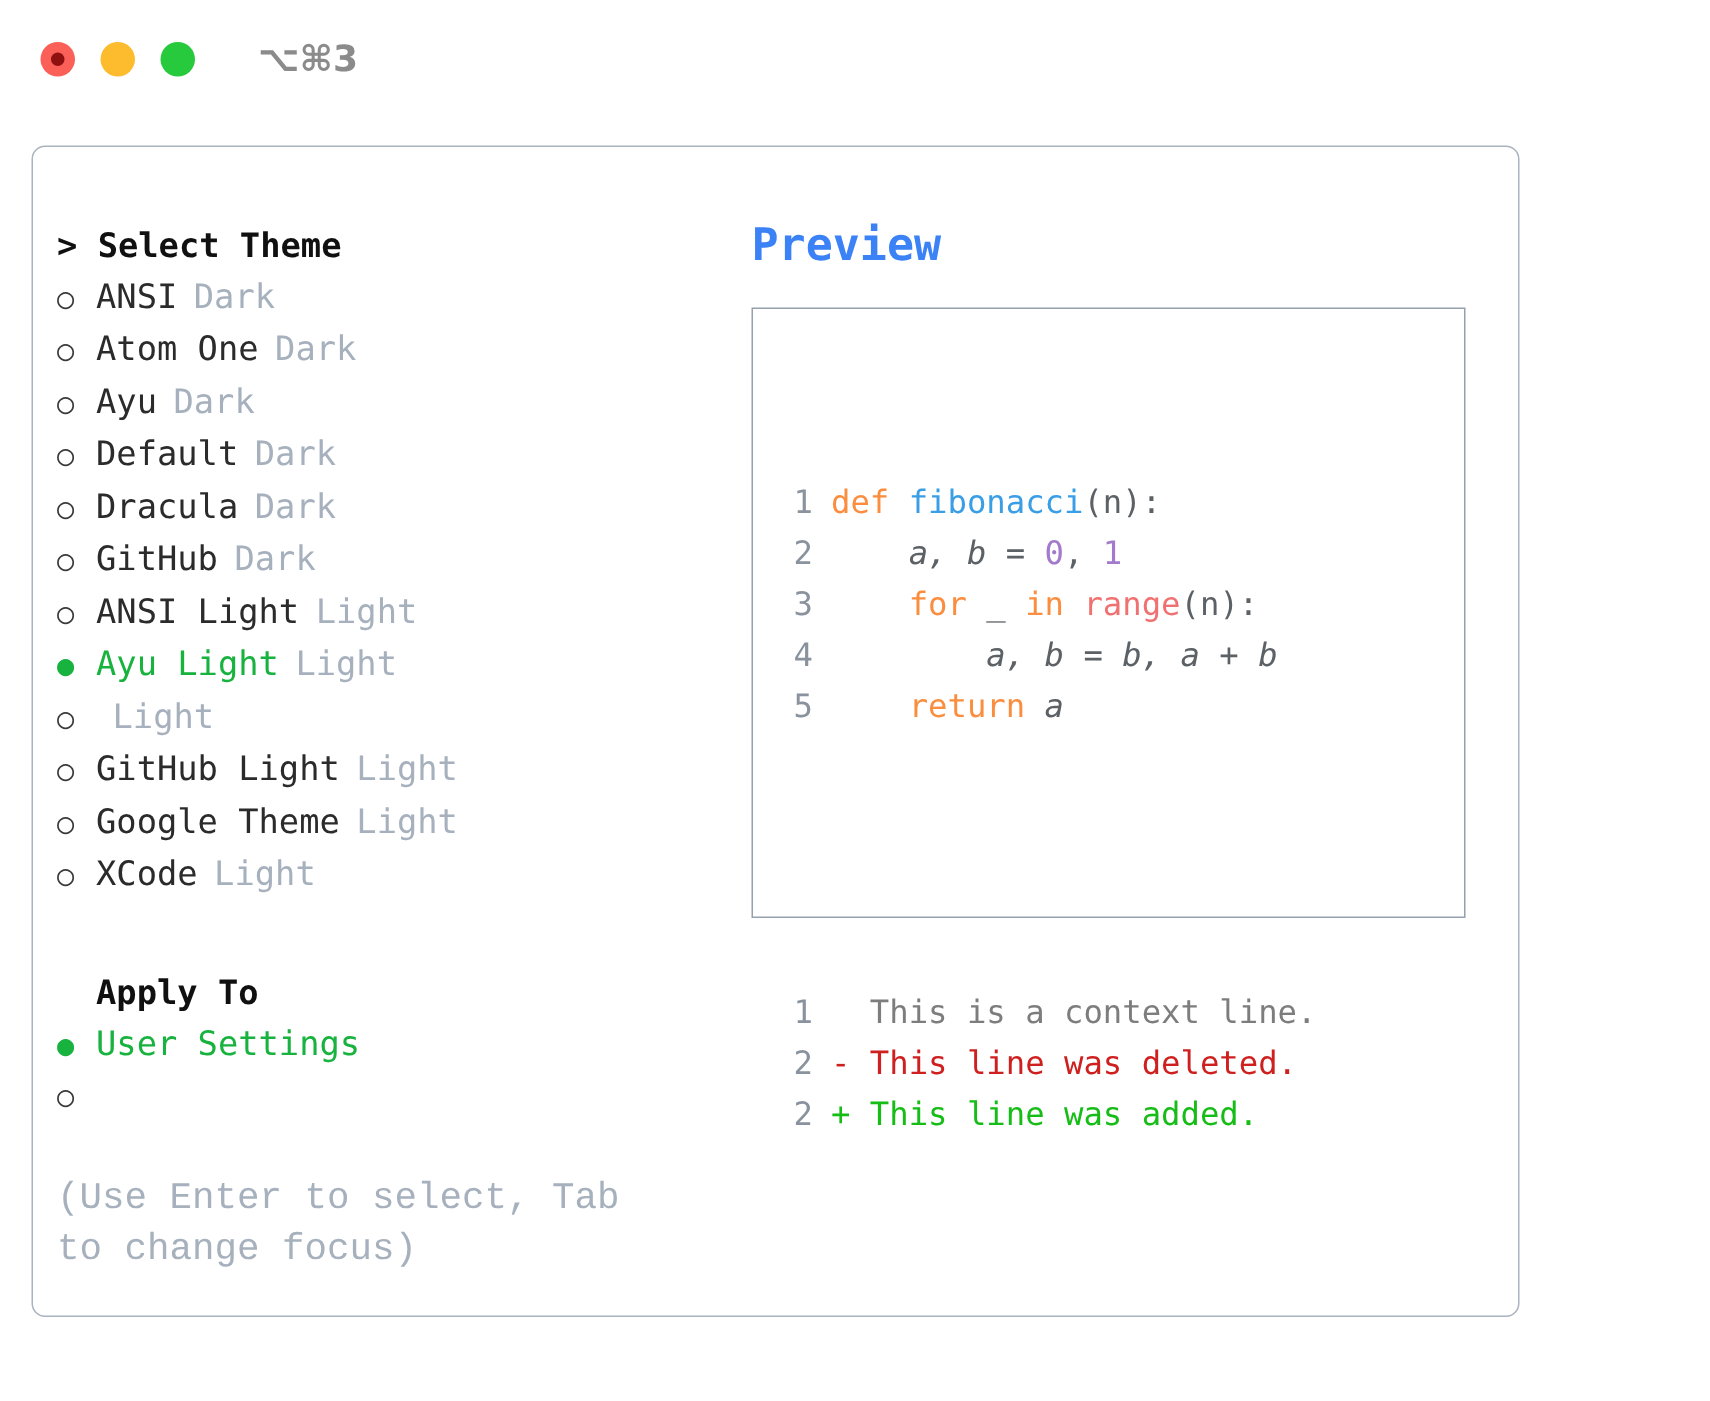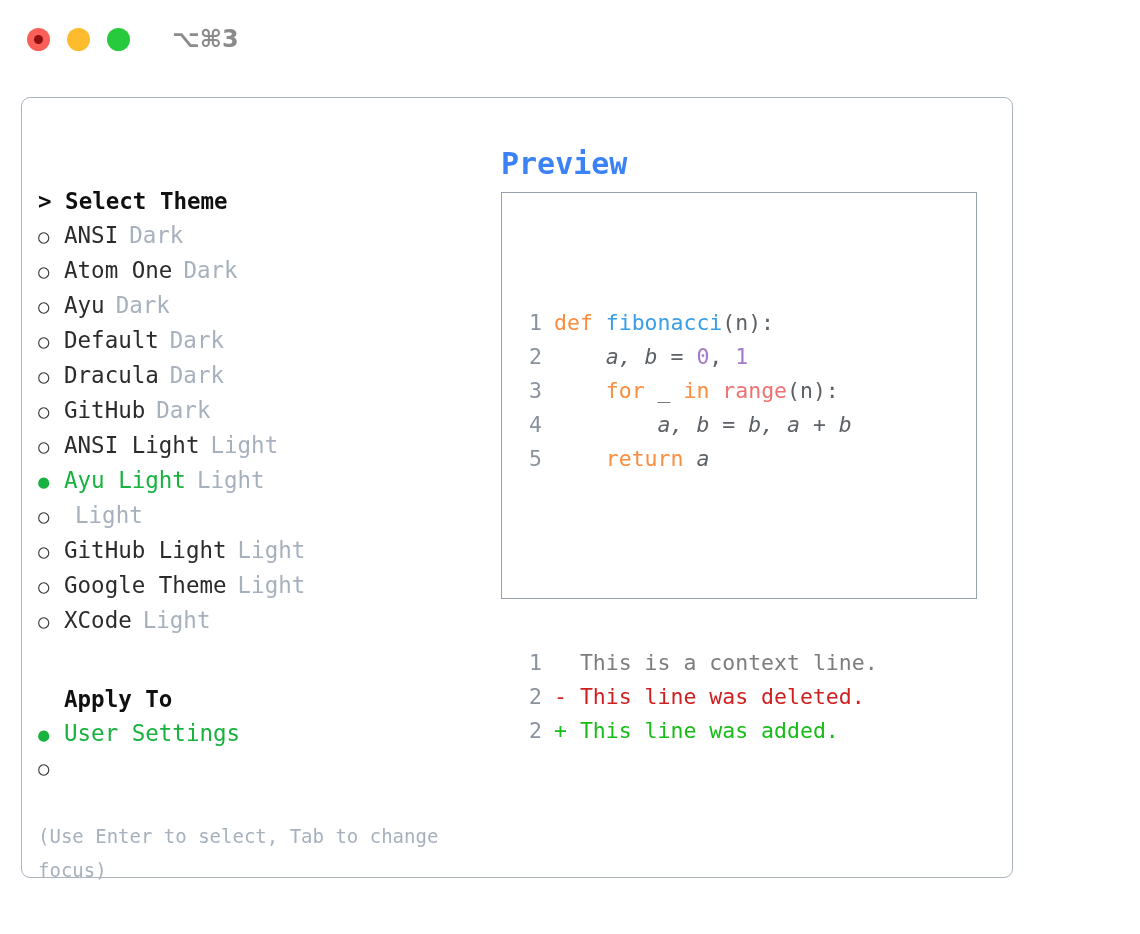--- a/index.html
+++ b/index.html
@@ -85,21 +85,20 @@
     width: 100%;
     height: 100%;
   }
 
   
   .left-col {
     position: absolute;
     left: 16px;
     top: 49px;
     width: 440px;
-    margin-top: 37px;
   }
   .section-head {
     font-size: 22.5px;
     font-weight: bold;
     color: #101010;
     line-height: 34px;
     white-space: pre;
   }
   .section-head.indent { padding-left: 26px; }
 
@@ -124,41 +123,42 @@
     color: #a6b1bd;
     padding-left: 11px;
   }
 
   .spacer-block { height: 34px; }
 
   .apply-group { margin-top: 10px; }
 
   .hint {
     margin-top: 34px;
-    font-size: 19px;
+    font-size: 25px;
     line-height: 34px;
     color: #a6b1bd;
     width: 410px;
+    font-family: Liberation Mono, monospace;
   }
 
   
   .right-col {
     position: absolute;
     left: 479px;
     top: 49px;
     width: 500px;
   }
   .preview-head {
     font-size: 30px;
     font-weight: bold;
     color: #3b82f6;
     line-height: 34px;
   }
   .preview-box {
-    margin-top: 11px;
+    margin-top: 24px;
     width: 476px;
     height: 407px;
     border: 1.6px solid #96a0ae;
     box-sizing: border-box;
     background: #ffffff;
     position: relative;
   }
   .code {
     position: absolute;
     left: 14px;

